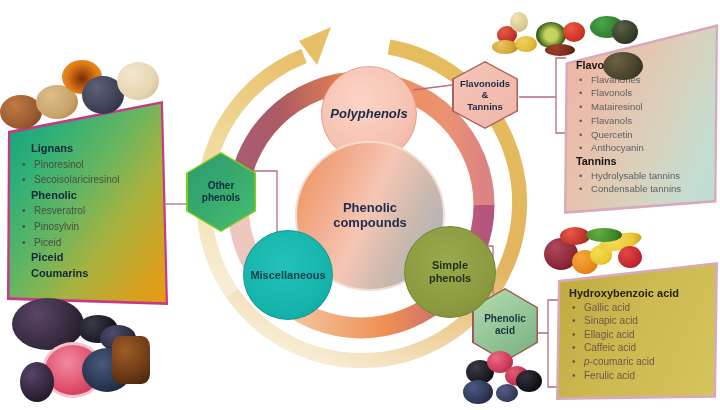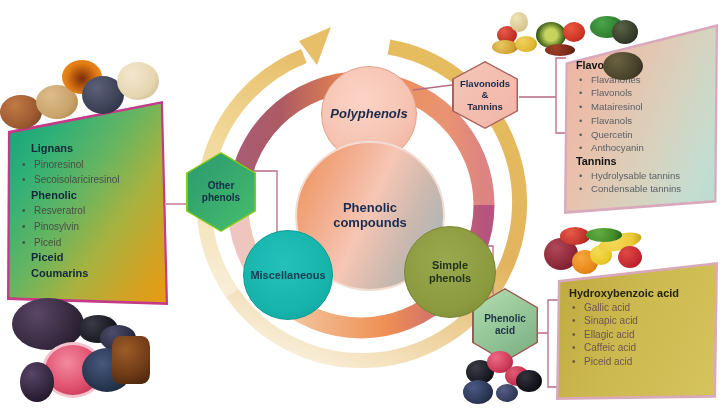--- a/index.html
+++ b/index.html
@@ -237,21 +237,22 @@
     <div class="q-fill"></div>
     <div class="q-content">
       <div class="sec-title">Hydroxybenzoic acid</div>
       <ul class="blist">
         <li>Gallic acid</li>
         <li>Sinapic acid</li>
         <li>Ellagic acid</li>
       </ul>
       <ul class="blist">
         <li>Caffeic acid</li>
-        <li>Piceid acid</li>
+        <li class="p-ital"><span class="txt">p-coumaric acid</span></li>
+        <li>Ferulic acid</li>
       </ul>
     </div>
   </div>
 
   <div class="photo">
     <span class="blob" style="left:0px;   top:95px; width:42px; height:34px; background:radial-gradient(circle at 35% 30%, #c07a45, #9c5a30 60%, #6e3c1c);"></span>
     <span class="blob" style="left:36px;  top:85px; width:42px; height:34px; background:radial-gradient(circle at 35% 30%, #ddbd8c, #c9a36a 60%, #a27a44);"></span>
     <span class="blob" style="left:62px;  top:60px; width:40px; height:34px; background:radial-gradient(circle at 50% 55%, #7a2c08, #e07a14 55%, #f0a030);"></span>
     <span class="blob" style="left:82px;  top:76px; width:42px; height:38px; background:radial-gradient(circle at 35% 30%, #5c6078, #3d4156 60%, #23263a);"></span>
     <span class="blob" style="left:117px; top:62px; width:42px; height:38px; background:radial-gradient(circle at 35% 30%, #f2e7ce, #e6d6b2 60%, #c6b084);"></span>

